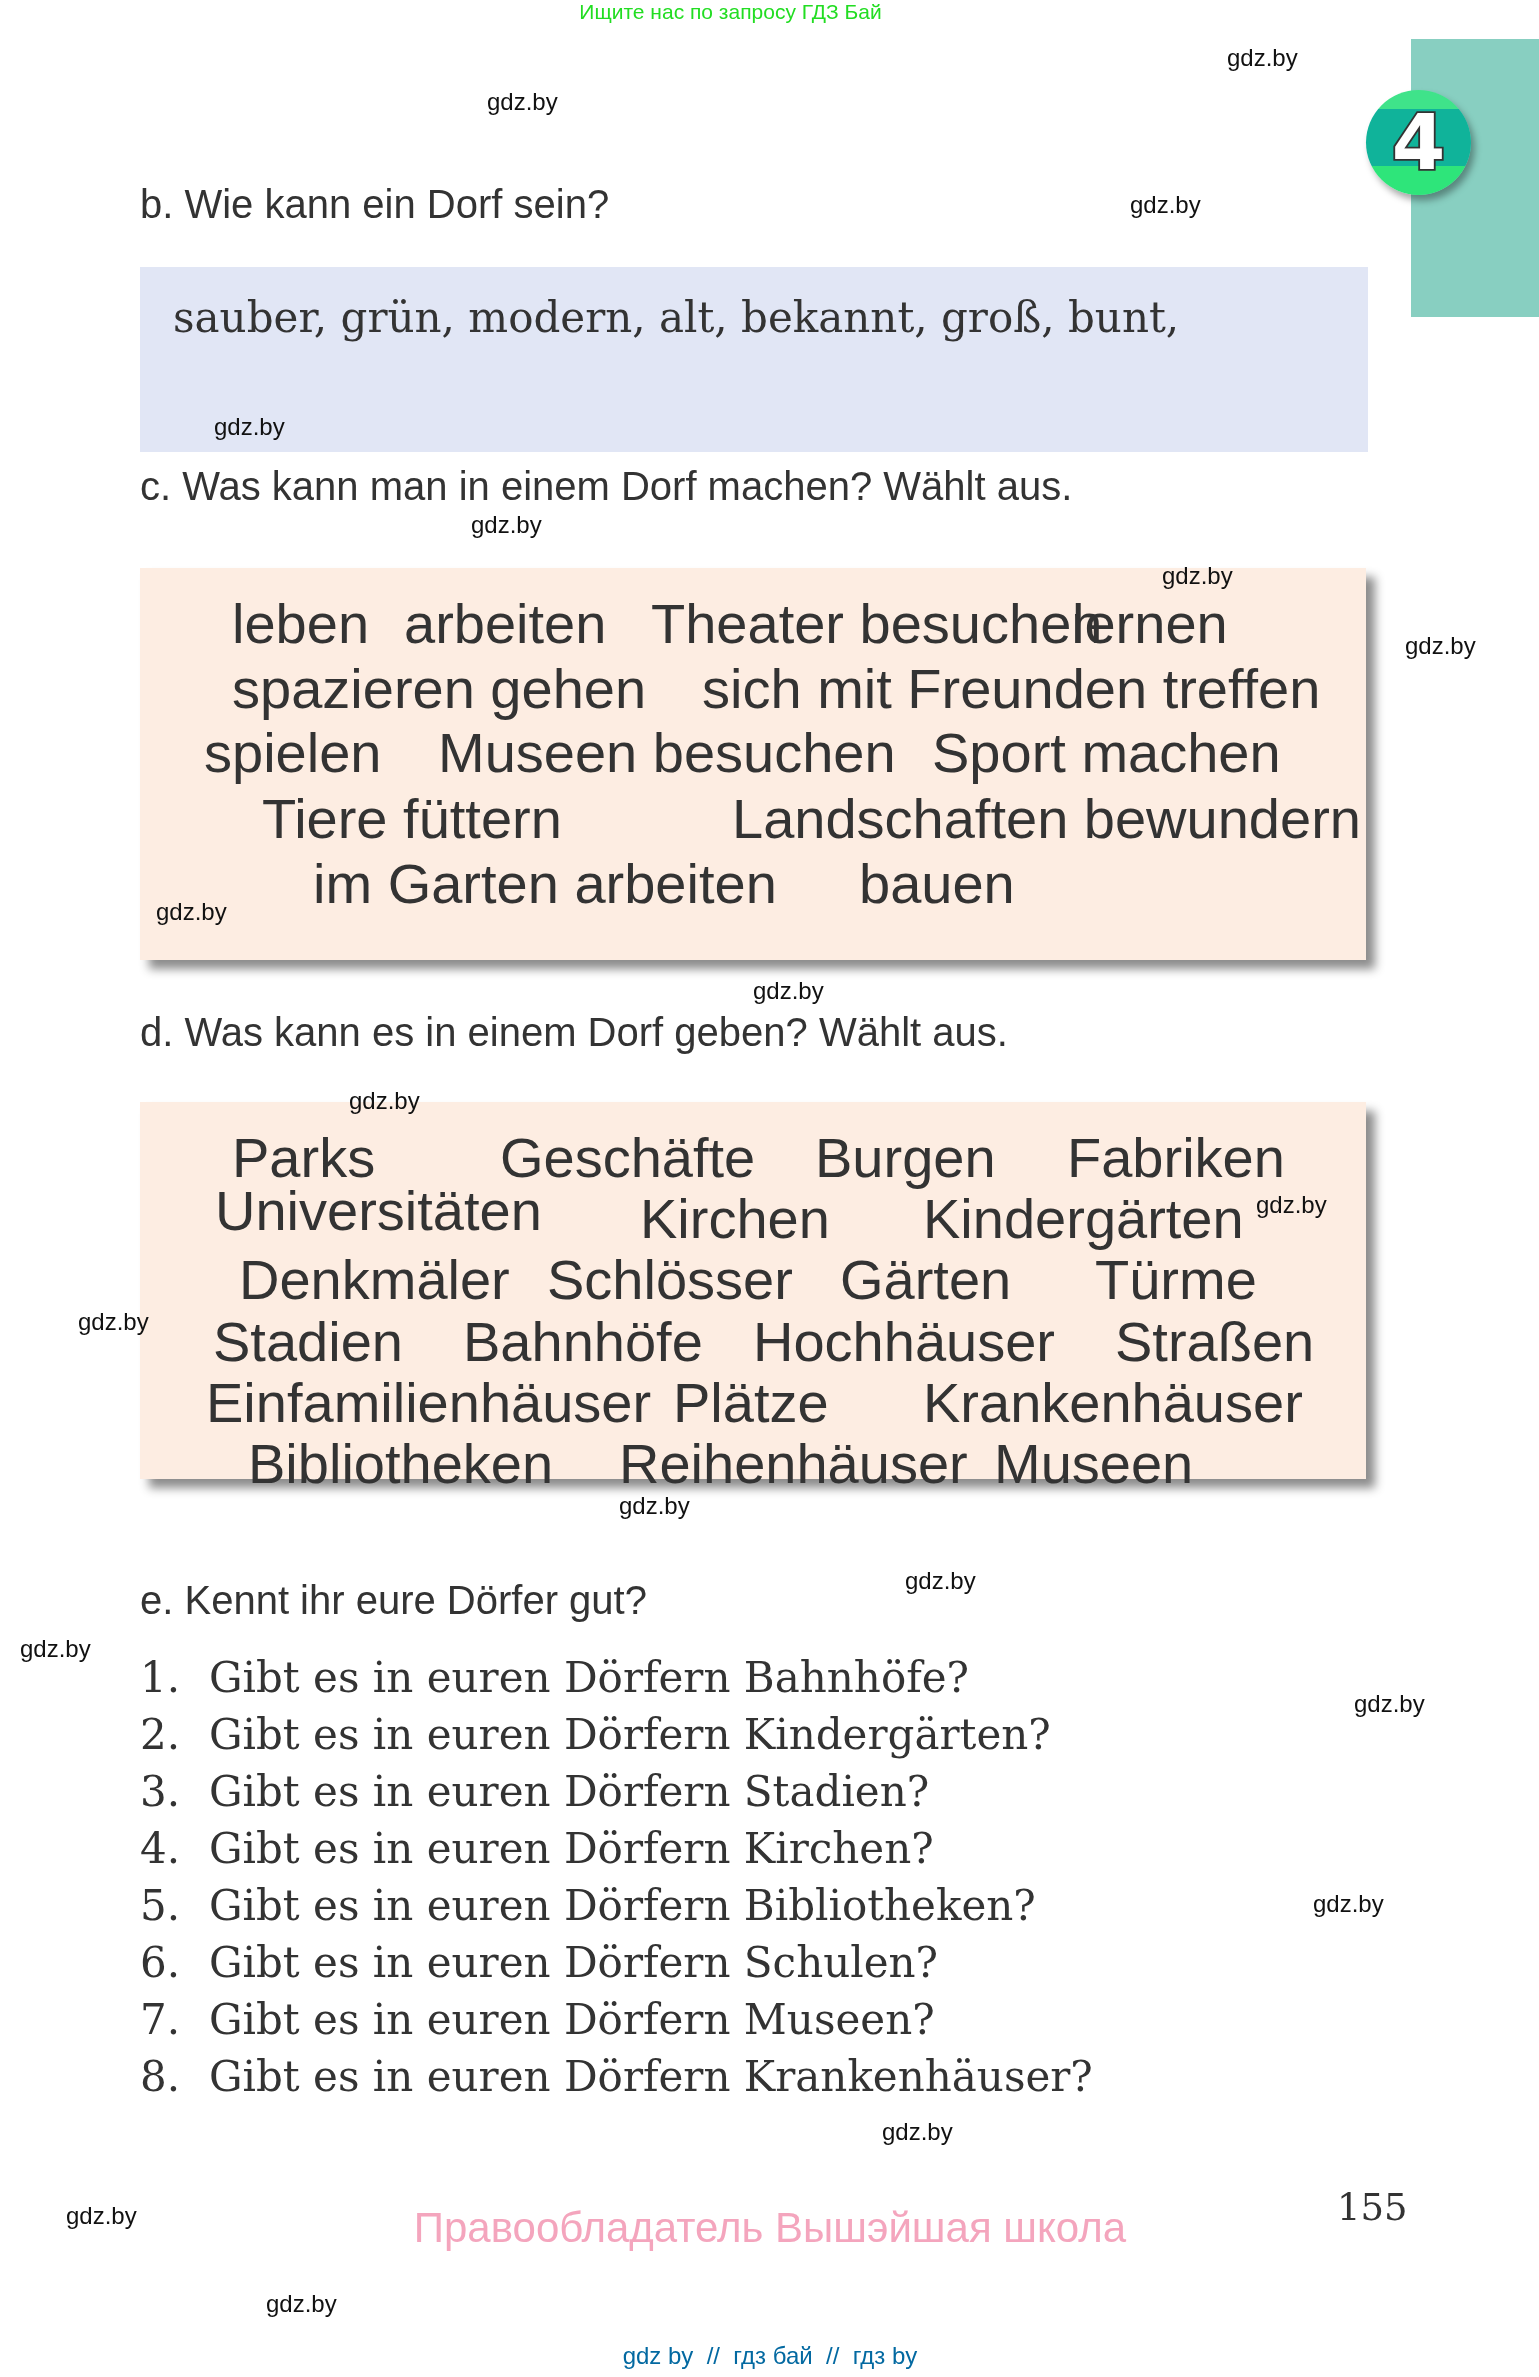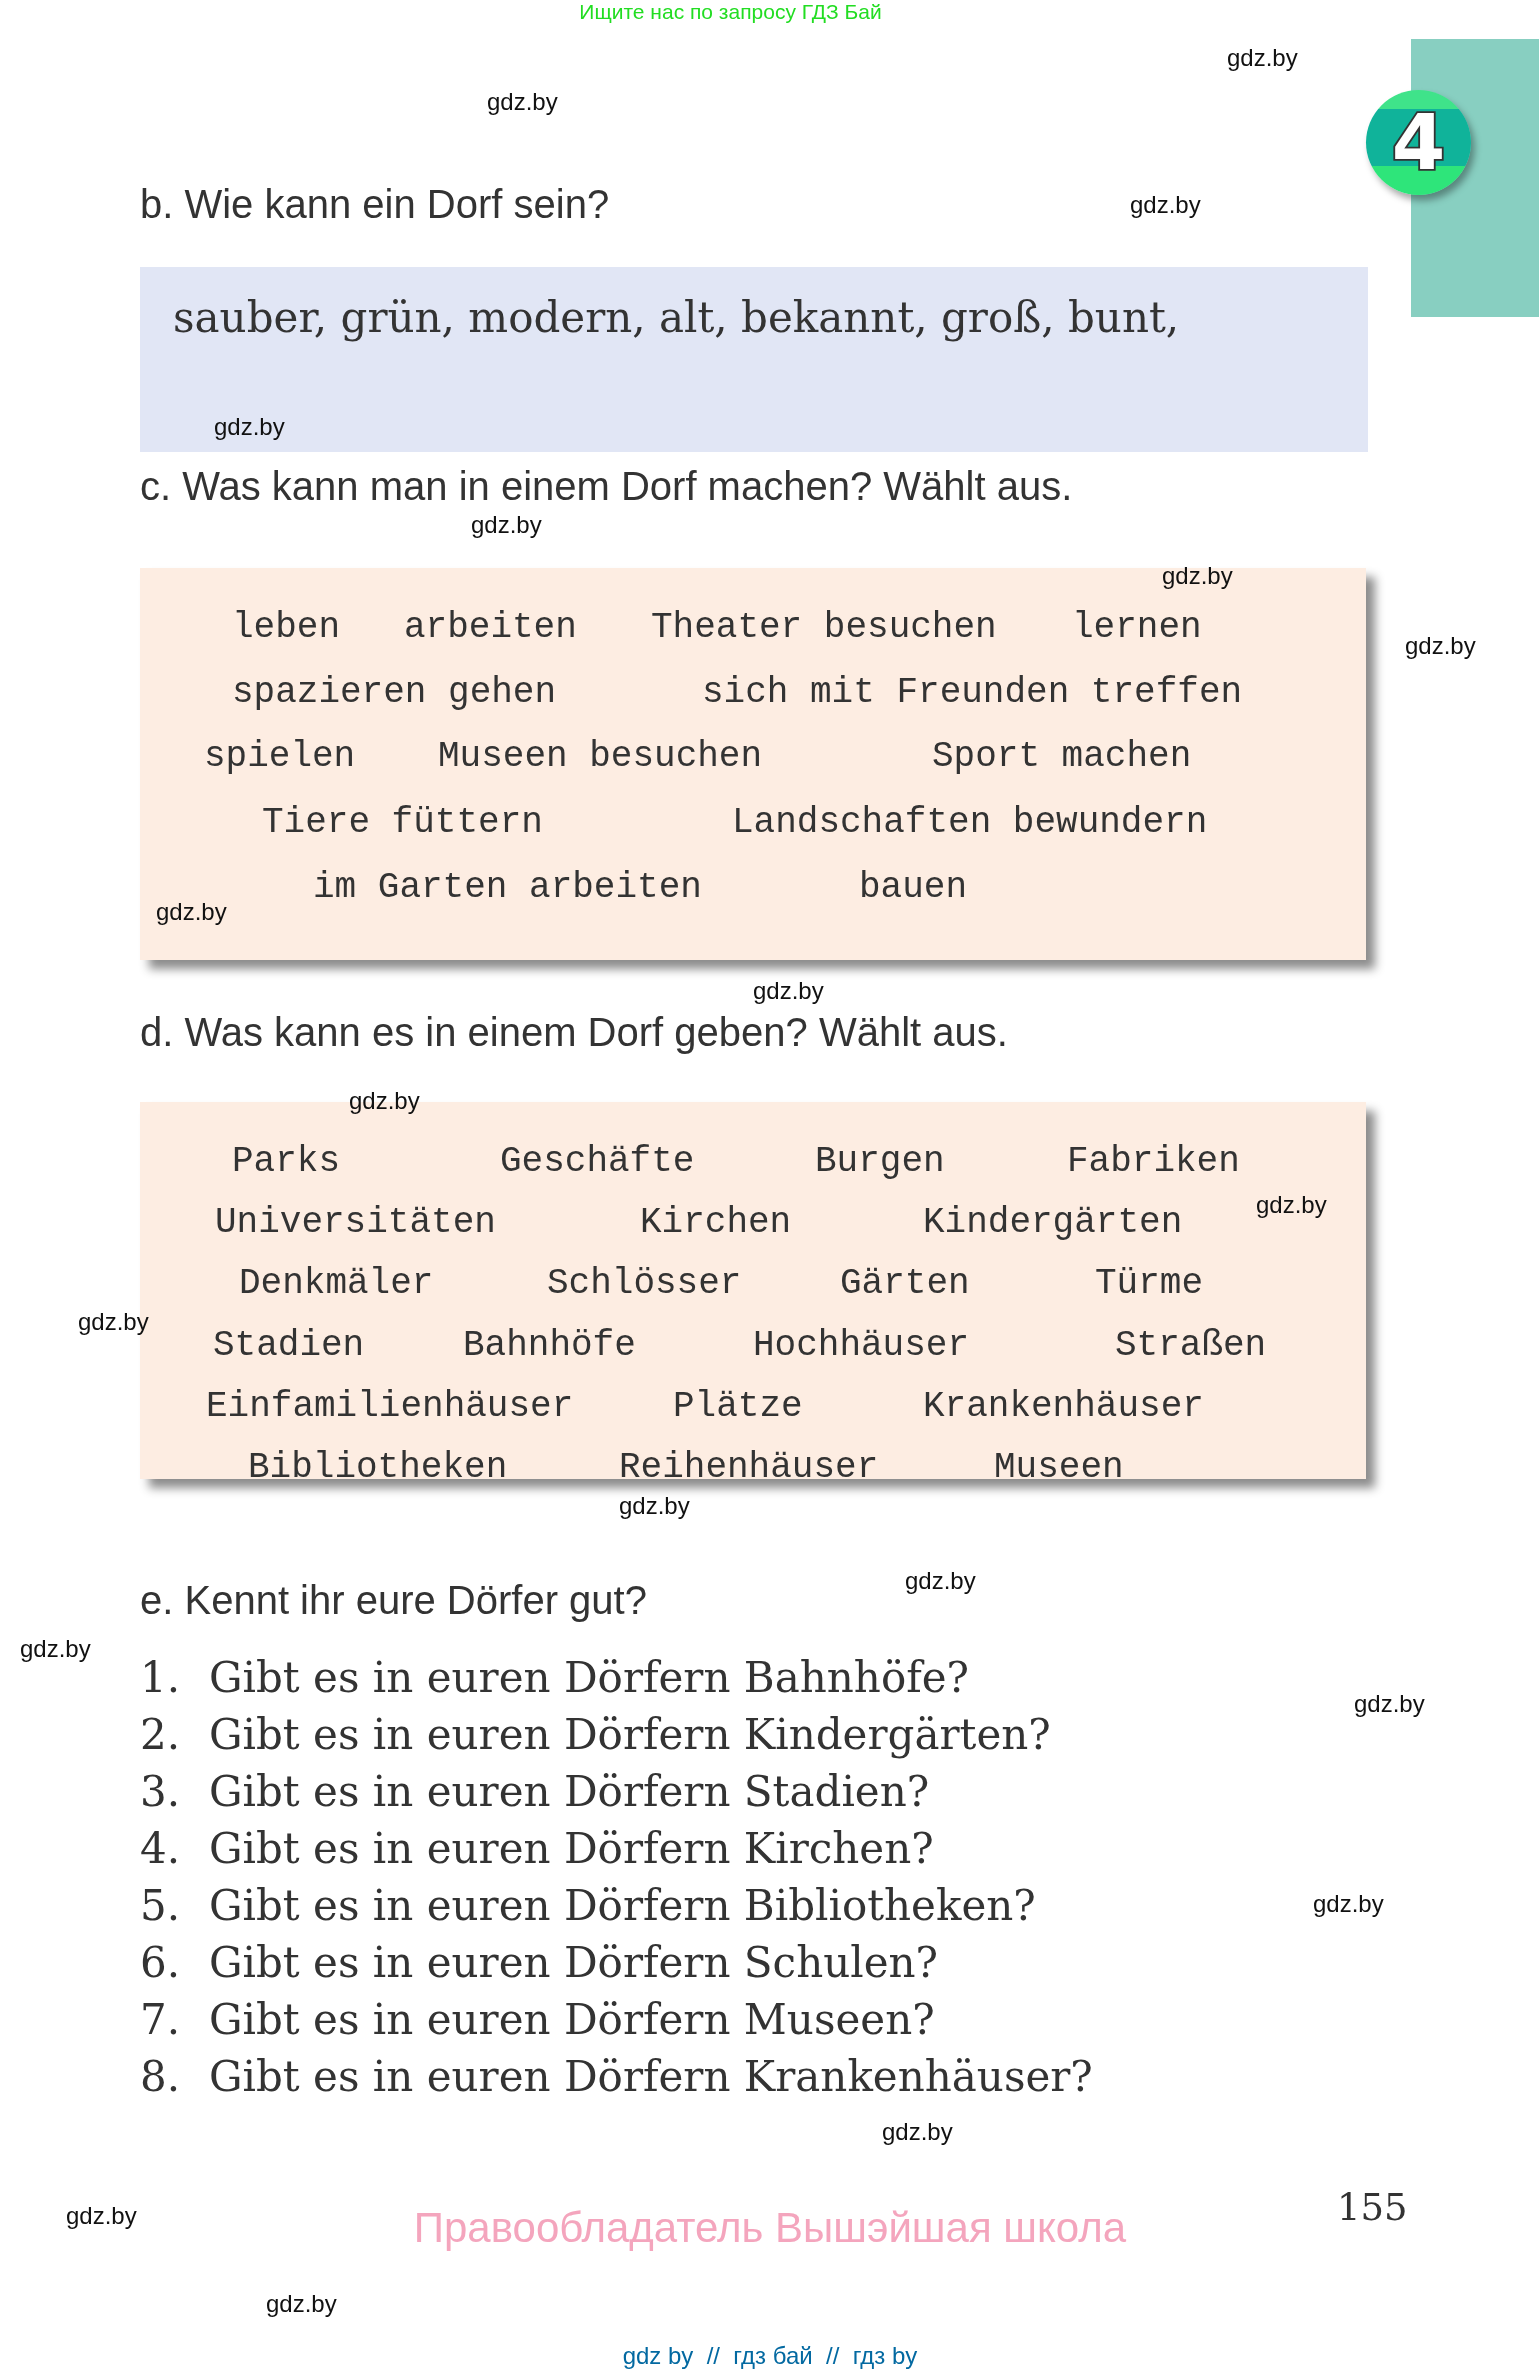--- a/index.html
+++ b/index.html
@@ -18,21 +18,21 @@
   }
   .chapter-badge span {
     font-family:"DejaVu Sans", sans-serif; font-weight:bold; font-size:77px; color:#ffffff;
     -webkit-text-stroke:3.7px #333; paint-order:stroke fill; line-height:1;
   }
   .heading { left:140px; font-size:40px; color:#333333; font-family:"Liberation Sans", sans-serif; }
   .box-blue { left:140px; top:267px; width:1228px; height:185px; background:#e1e6f5; }
   .box-blue .words { position:absolute; left:33px; top:22px; width:1185px;
     font-family:"DejaVu Serif", serif; font-size:42px; line-height:58px; color:#333; }
   .box-peach { left:140px; background:#fdede2; width:1226px; box-shadow:9.2px 9.2px 9.2px rgba(0,0,0,0.45); }
-  .word { position:absolute; font-family:Liberation Mono, monospace; font-size:36px; color:#333; white-space:nowrap;margin-top:16px; }
+  .word { position:absolute; font-family:Liberation Sans, sans-serif; font-size:56px; color:#333; white-space:nowrap; }
   .qlist { left:140px; top:1653px; }
   .qitem { position:absolute; left:0; font-family:"DejaVu Serif", serif; font-size:42px; color:#333; white-space:nowrap; }
   .qnum { display:inline-block; width:69px; }
   .wm { position:absolute; font-size:24px; color:#111; font-family:"Liberation Sans", sans-serif; }
   .page-num { left:1293px; top:2186px; font-family:"DejaVu Serif", serif; font-size:37px; color:#333;margin-left:44px; }
   .copyright { left:0; width:1540px; top:2204px; text-align:center; font-size:42px; color:#f4a5bd; }
   .footer-links { left:0; width:1540px; top:2342px; text-align:center; font-size:24px; color:#0369a1; }
 </style>
 </head>
 <body>
@@ -67,21 +67,21 @@
   <span class="word" style="left:173px; top:283px;">im Garten arbeiten</span>
   <span class="word" style="left:719px; top:283px;">bauen</span>
 </div>
 
 <div class="abs heading" style="top:1010px;">d. Was kann es in einem Dorf geben? Wählt aus.</div>
 <div class="abs box-peach" style="top:1102px; height:377px;">
   <span class="word" style="left:92px; top:23px;">Parks</span>
   <span class="word" style="left:360px; top:23px;">Geschäfte</span>
   <span class="word" style="left:675px; top:23px;">Burgen</span>
   <span class="word" style="left:927px; top:23px;">Fabriken</span>
-  <span class="word" style="left:75px; top:84px;text-align:center;">Universitäten</span>
+  <span class="word" style="left:75px; top:76px;text-align:center;">Universitäten</span>
   <span class="word" style="left:500px; top:84px;">Kirchen</span>
   <span class="word" style="left:783px; top:84px;">Kindergärten</span>
   <span class="word" style="left:99px; top:145px;">Denkmäler</span>
   <span class="word" style="left:407px; top:145px;">Schlösser</span>
   <span class="word" style="left:700px; top:145px;">Gärten</span>
   <span class="word" style="left:955px; top:145px;">Türme</span>
   <span class="word" style="left:73px; top:207px;">Stadien</span>
   <span class="word" style="left:323px; top:207px;">Bahnhöfe</span>
   <span class="word" style="left:613px; top:207px;">Hochhäuser</span>
   <span class="word" style="left:975px; top:207px;">Straßen</span>

